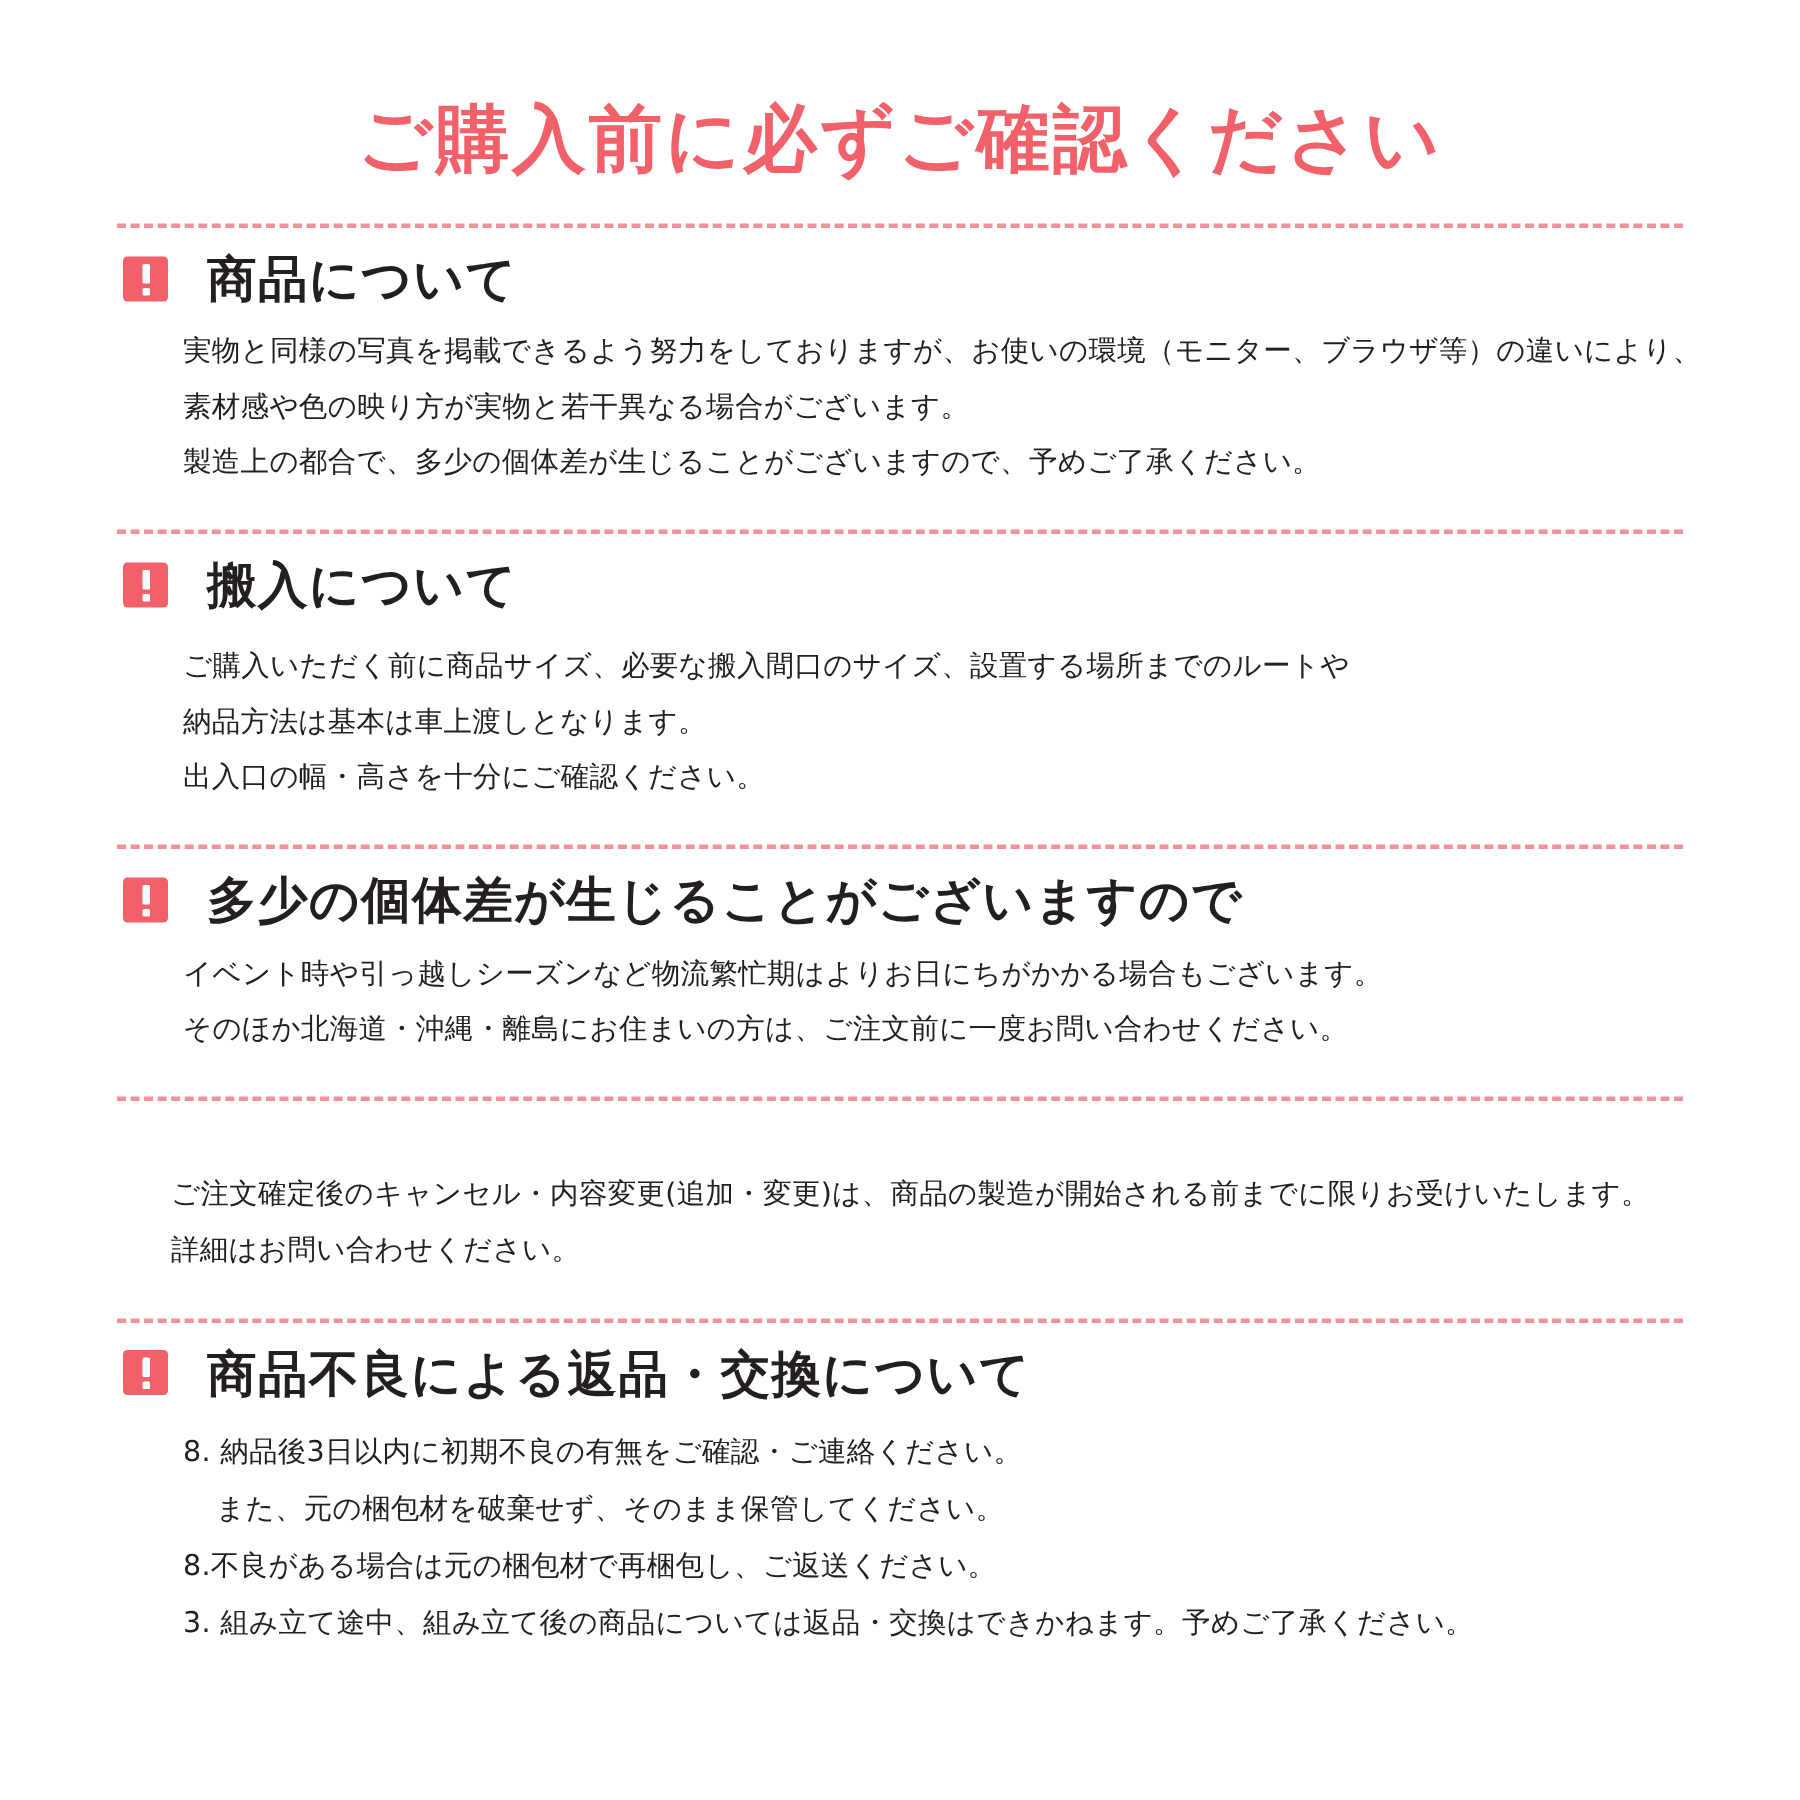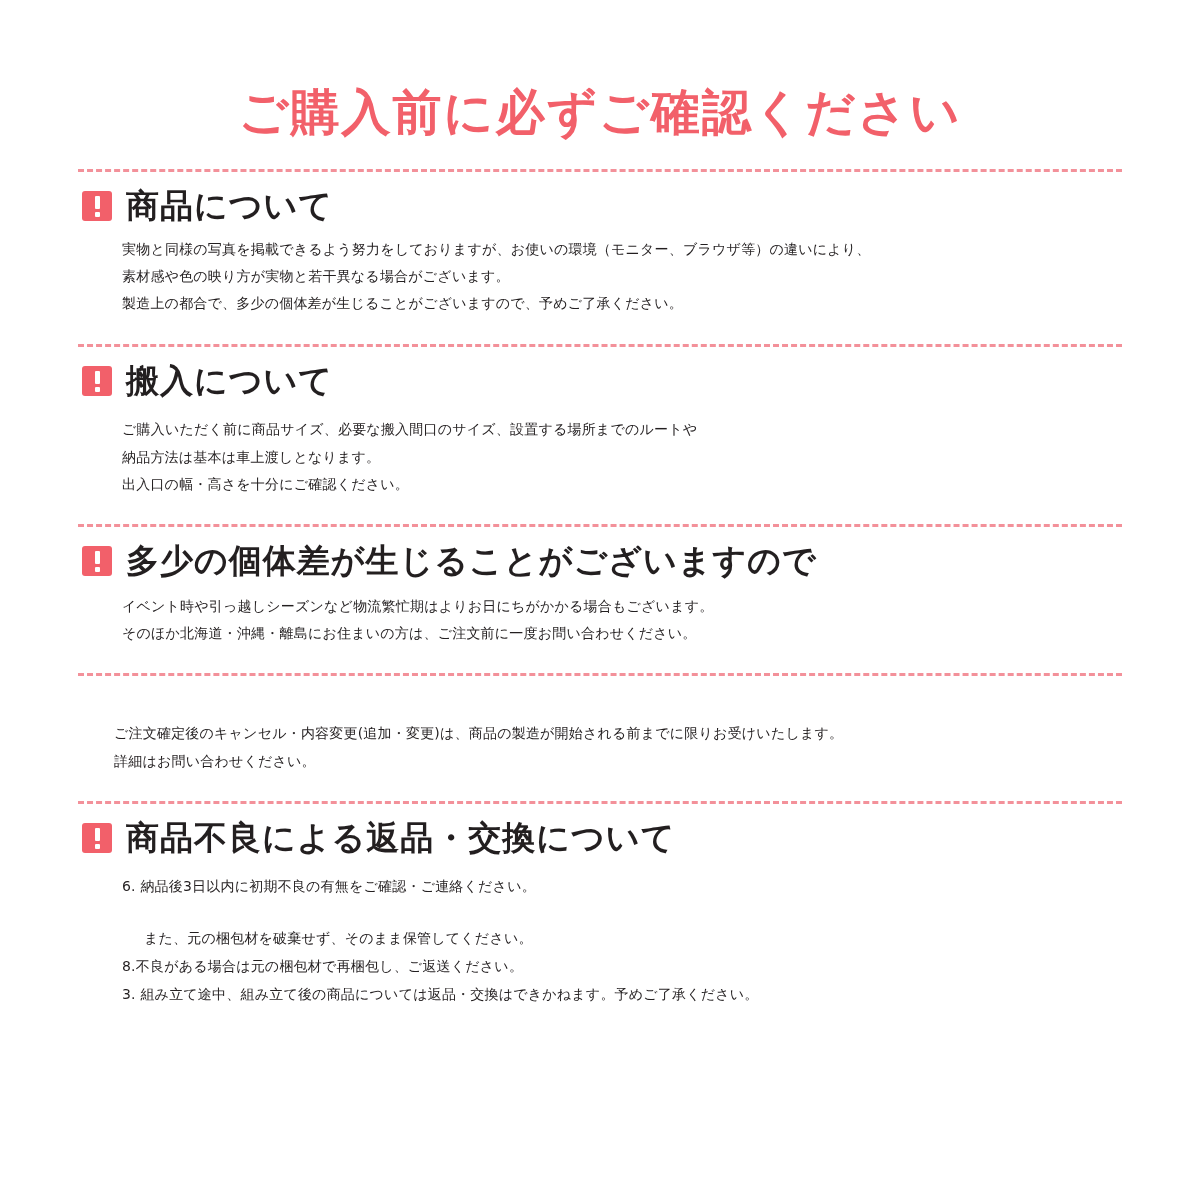--- a/index.html
+++ b/index.html
@@ -11,21 +11,21 @@
     height: 1200px;
     background: #ffffff;
     font-family: "DejaVu Sans", "Liberation Sans", sans-serif;
     color: #231f20;
     overflow: hidden;
   }
   .page {
     width: 1200px;
     height: 1200px;
     box-sizing: border-box;
-    padding: 72px 78px 0 78px;
+    padding: 52px 78px 0 78px;
     position: relative;
   }
   .page-title {
     text-align: center;
     color: #f2606a;
     font-size: 49px;
     font-weight: bold;
     letter-spacing: 2px;
     line-height: 1.25;
     margin: 10px 0 0 0;
@@ -34,21 +34,21 @@
     height: 0;
     border-top: 3px dashed #f3919a;
     margin: 26px 0 0 0;
   }
   .section {
     padding-top: 14px;
   }
   .section-head {
     display: flex;
     align-items: center;
-    gap: 14px;
+    gap: 26px;
     padding-left: 4px;
   }
   .bang-icon {
     width: 30px;
     height: 30px;
     background: #f2606a;
     border-radius: 3px;
     position: relative;
     flex: 0 0 auto;
     display: inline-block;
@@ -78,29 +78,28 @@
     font-weight: bold;
     color: #231f20;
     letter-spacing: 1px;
     line-height: 1.2;
   }
   .body-lines {
     margin-top: 12px;
     padding-left: 44px;
   }
   .body-line {
-    font-size: 14px;
+    font-size: 19px;
     line-height: 1.95;
     color: #231f20;
     letter-spacing: 0.2px;
     white-space: nowrap;
   }
   .body-line.indent {
     padding-left: 22px;
-    margin-top: 24px;
   }
   
   .s-product .body-lines { margin-top: 10px; }
   .s-delivery .body-lines { margin-top: 16px; }
   .s-lead .body-lines { margin-top: 12px; }
   .s-cancel .body-lines { margin-top: 30px; padding-left: 36px; }
   .s-return .body-lines { margin-top: 14px; padding-left: 44px; }
   .s-return .body-line { line-height: 2.0; }
 </style>
 </head>
@@ -161,20 +160,20 @@
   </div>
 
   <div class="divider"></div>
 
   <div class="section s-return">
     <div class="section-head">
       <span class="bang-icon"></span>
       <span class="section-title">商品不良による返品・交換について</span>
     </div>
     <div class="body-lines">
-      <div class="body-line">6. 納品後3日以内に初期不良の有無をご確認・ご連絡ください。</div>
+      <div class="body-line">8. 納品後3日以内に初期不良の有無をご確認・ご連絡ください。</div>
       <div class="body-line indent">また、元の梱包材を破棄せず、そのまま保管してください。</div>
       <div class="body-line">8.不良がある場合は元の梱包材で再梱包し、ご返送ください。</div>
       <div class="body-line">3. 組み立て途中、組み立て後の商品については返品・交換はできかねます。予めご了承ください。</div>
     </div>
   </div>
 
 </div>
 
 </body></html>

